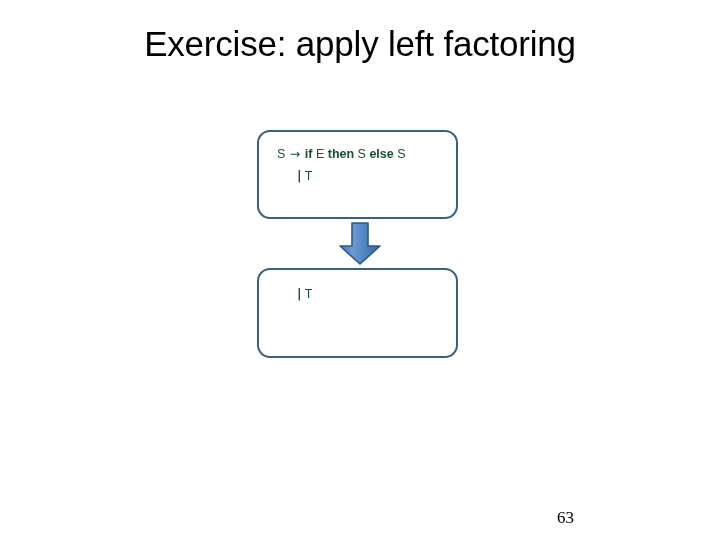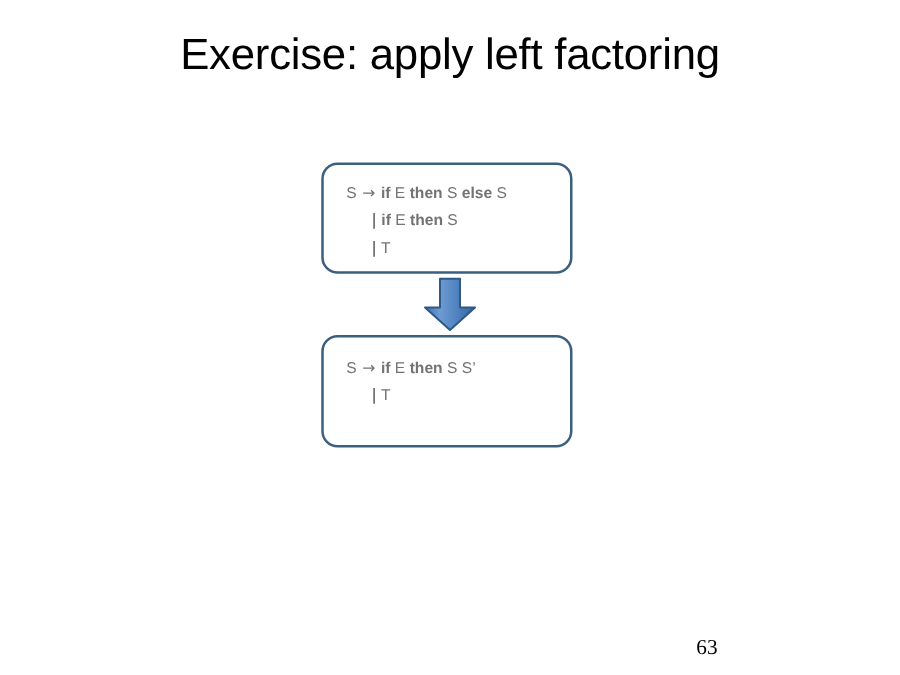--- a/index.html
+++ b/index.html
@@ -53,21 +53,21 @@
     width: 201px;
     height: 90px;
   }
 
   .grammar-text {
     position: absolute;
     left: 18px;
     top: 11px;
     font-size: 12.5px;
     line-height: 21px;
-    color: #737373;
+    color: #14532d;
     white-space: nowrap;
   }
   #box-after .grammar-text {
     left: 18px;
     top: 13px;
   }
 
   .rule-line {
     white-space: pre;
   }
@@ -110,41 +110,39 @@
 </head>
 <body>
 
 <div id="slide">
 
   <div id="slide-title">Exercise: apply left factoring</div>
 
   <div class="grammar-box" id="box-before">
     <div class="grammar-text">
         <div class="rule-line"><span>S </span><span class="arrow-glyph">→</span><span> </span><span class="kw">if</span><span> E </span><span class="kw">then</span><span> S </span><span class="kw">else</span><span> S</span></div>
-        <div class="rule-line indent-1"><span class="bar">|</span><span> </span><span class="kw">if</span><span> E </span><span class="kw">then</span><span> S</span></div>
         <div class="rule-line indent-1"><span class="bar">|</span><span> T</span></div>
       </div>
   </div>
 
   <div id="down-arrow">
     <svg viewBox="0 0 46 45" width="46" height="45" aria-hidden="true">
       <defs>
         <linearGradient id="arrGrad" x1="0" y1="0" x2="1" y2="0">
           <stop offset="0%" stop-color="#3D72B0"></stop>
           <stop offset="30%" stop-color="#6E9BD2"></stop>
           <stop offset="58%" stop-color="#5487C4"></stop>
           <stop offset="100%" stop-color="#33669F"></stop>
         </linearGradient>
       </defs>
       <polygon points="15,2 31,2 31,25 43,25 23,43 3,25 15,25" fill="url(#arrGrad)" stroke="#2E5984" stroke-width="1.6" stroke-linejoin="round"></polygon>
     </svg>
   </div>
 
   <div class="grammar-box" id="box-after">
     <div class="grammar-text">
-        <div class="rule-line"><span>S </span><span class="arrow-glyph">→</span><span> </span><span class="kw">if</span><span> E </span><span class="kw">then</span><span> S S’</span></div>
         <div class="rule-line indent-1"><span class="bar">|</span><span> T</span></div>
       </div>
   </div>
 
   <div id="page-number">63</div>
 
 </div>
 
 </body></html>

